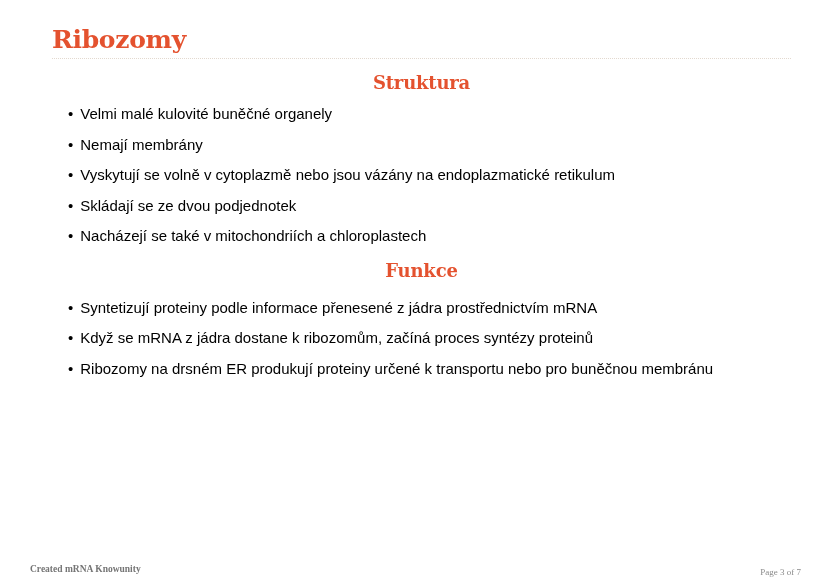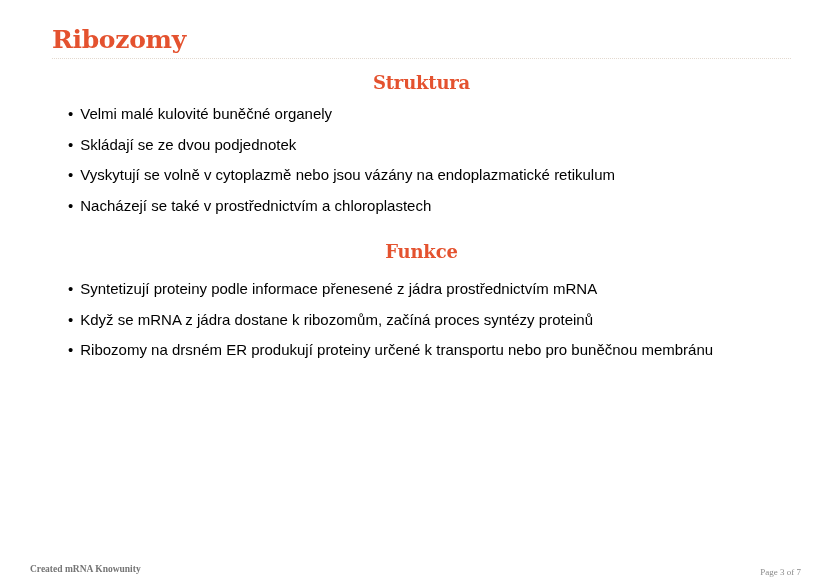--- a/index.html
+++ b/index.html
@@ -28,21 +28,21 @@
   .heading {
     margin: 13px 37px 0 52px;
     font-family: "DejaVu Serif", serif;
     font-weight: bold;
     font-size: 18px;
     line-height: 21px;
     letter-spacing: -0.2px;
     color: #e4522f;
     text-align: center;
   }
-  .heading.funkce { margin-top: 20px; }
+  .heading.funkce { margin-top: 8px; }
   ul.bullets {
     list-style: none;
     margin: 6px 20px 0 68px;
     padding: 0;
   }
   ul.bullets.funkce { margin-top: 12px; }
   ul.bullets li {
     font-size: 15px;
     line-height: 30.5px;
     color: #000000;
@@ -72,23 +72,24 @@
 
 <div class="page">
 
   <h1 class="title">Ribozomy</h1>
   <div class="title-divider"></div>
 
   <section>
     <h2 class="heading">Struktura</h2>
     <ul class="bullets">
       <li><span class="dot">•</span><span>Velmi malé kulovité buněčné organely</span></li>
+      <li><span class="dot">•</span><span>Nemají membrány</span></li>
+      <li><span class="dot">•</span><span>Vyskytují se volně v cytoplazmě nebo jsou vázány na endoplazmatické retikulum</span></li>
       <li><span class="dot">•</span><span>Skládají se ze dvou podjednotek</span></li>
-      <li><span class="dot">•</span><span>Vyskytují se volně v cytoplazmě nebo jsou vázány na endoplazmatické retikulum</span></li>
-      <li><span class="dot">•</span><span>Nacházejí se také v prostřednictvím a chloroplastech</span></li>
+      <li><span class="dot">•</span><span>Nacházejí se také v mitochondriích a chloroplastech</span></li>
     </ul>
   </section>
 
   <section>
     <h2 class="heading funkce">Funkce</h2>
     <ul class="bullets funkce">
       <li><span class="dot">•</span><span>Syntetizují proteiny podle informace přenesené z jádra prostřednictvím mRNA</span></li>
       <li><span class="dot">•</span><span>Když se mRNA z jádra dostane k ribozomům, začíná proces syntézy proteinů</span></li>
       <li><span class="dot">•</span><span>Ribozomy na drsném ER produkují proteiny určené k transportu nebo pro buněčnou membránu</span></li>
     </ul>

